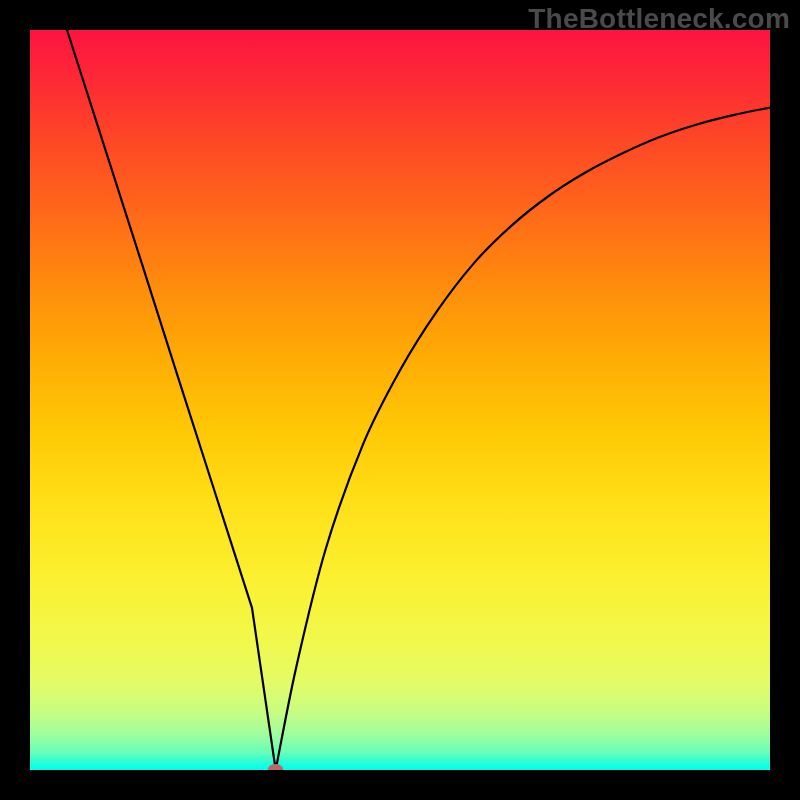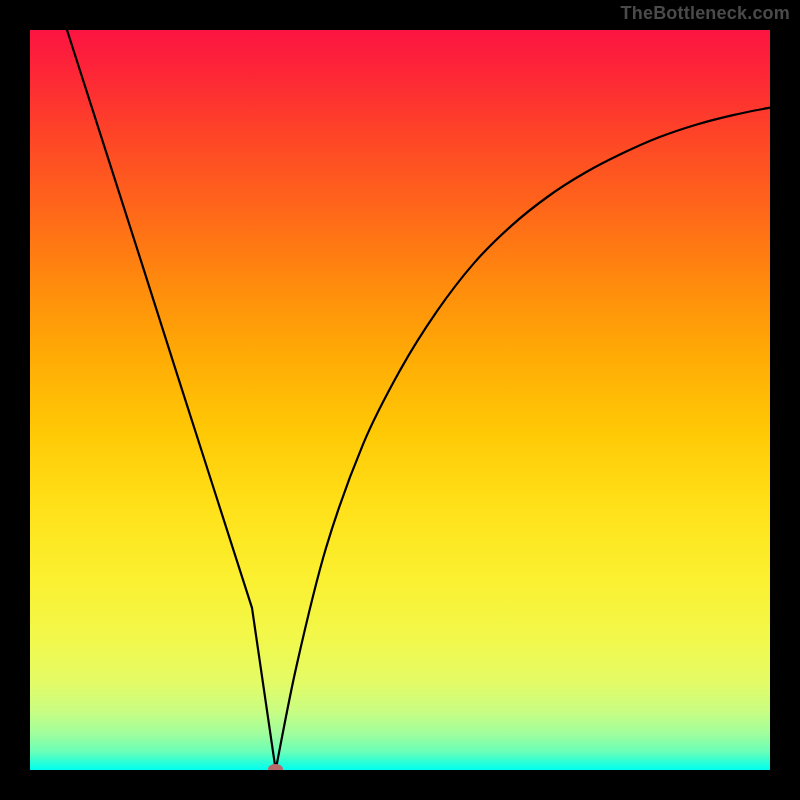--- a/index.html
+++ b/index.html
@@ -15,21 +15,21 @@
     position: relative;
     width: 800px;
     height: 800px;
     background: #000;
   }
   .watermark {
     position: absolute;
     top: 3px;
     right: 10px;
     color: #4a4a4a;
-    font-size: 18px;
+    font-size: 28px;
     font-weight: 600;
     letter-spacing: 0.2px;
     user-select: none;
   }
   .plot-area {
     position: absolute;
     left: 30px;
     top: 30px;
     width: 740px;
     height: 740px;

